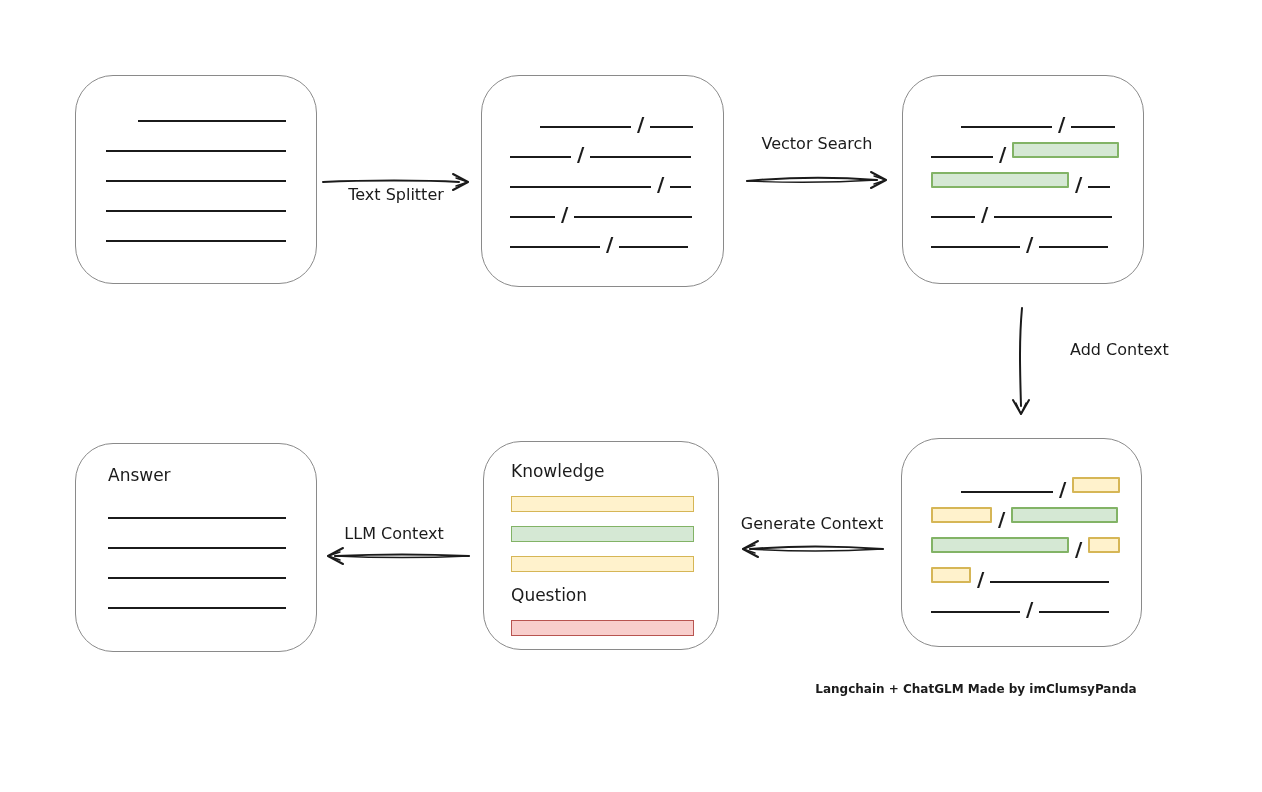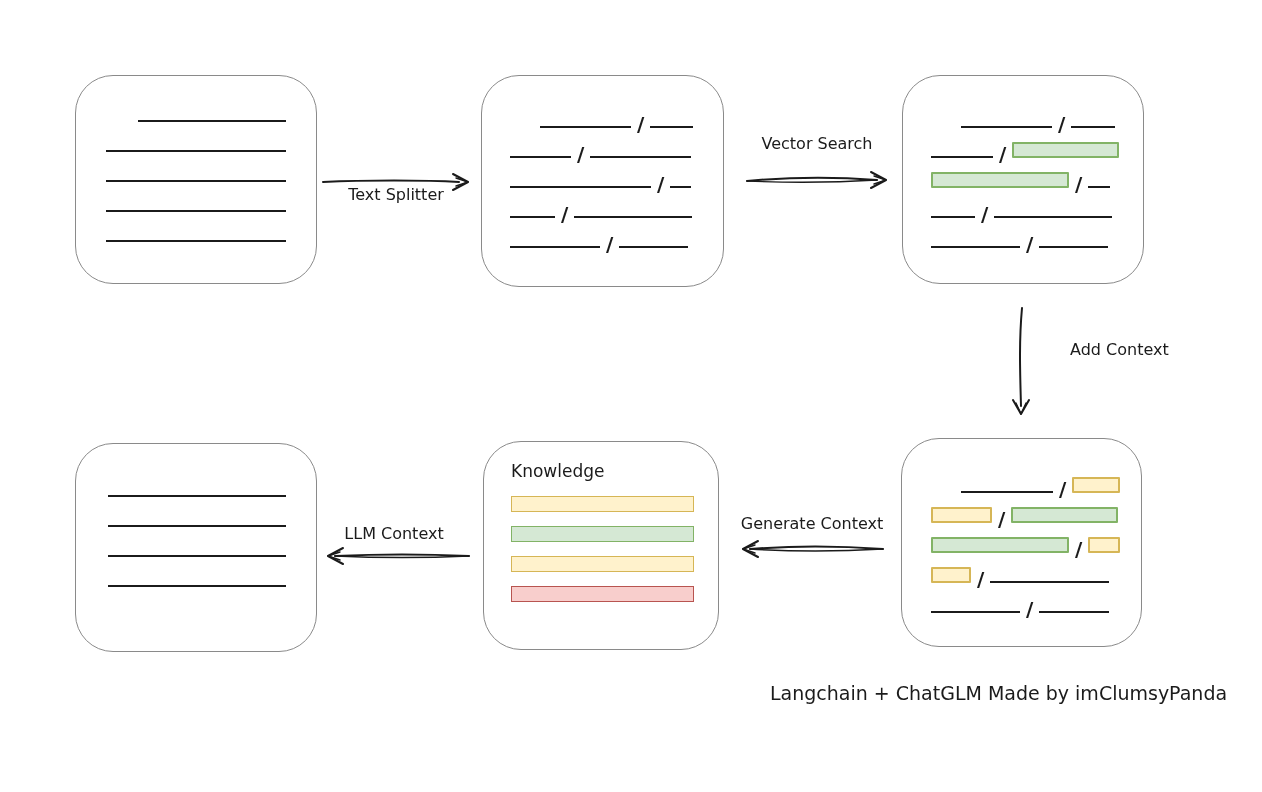--- a/index.html
+++ b/index.html
@@ -46,22 +46,22 @@
   .ans-line:first-of-type{margin-top:3px;}
   .arrow-label{
     position:absolute;font-size:16px;text-align:center;color:var(--ink);
     white-space:nowrap;
   }
   .arrow-label.left-align{text-align:left;}
   svg.arrow{position:absolute;overflow:visible;}
   svg.arrow path{stroke:var(--ink);fill:none;stroke-width:2;stroke-linecap:round;stroke-linejoin:round;}
   svg.arrow path.thin{stroke-width:1.4;}
   .caption{
-    position:absolute;left:770px;top:682px;width:412px;text-align:left;
-    font-size:19px;color:var(--ink);white-space:nowrap;
+    position:absolute;left:770px;top:682px;width:412px;text-align:center;
+    font-size:12px;color:var(--ink);white-space:nowrap;font-weight:bold;
   }
 </style>
 </head>
 <body>
 
 <div class="canvas">
 
   <div class="box" style="left:75px;top:75px;width:242px;height:209px;">
     <div class="rows rows-a">
         <div class="row">
@@ -171,26 +171,28 @@
         </div>
       </div>
   </div>
 
   <div class="box" style="left:483px;top:441px;width:236px;height:209px;">
     <div class="prompt-inner">
         <div class="box-title stack-title">Knowledge</div>
         <div class="bar yellow"></div>
         <div class="bar green"></div>
         <div class="bar yellow"></div>
+        <div class="box-title stack-title second">Question</div>
         <div class="bar red"></div>
       </div>
   </div>
 
   <div class="box" style="left:75px;top:443px;width:242px;height:209px;">
     <div class="answer-inner">
+      <div class="box-title">Answer</div>
       <div>
           <div class="ans-line" style="width: 178px;"></div>
           <div class="ans-line" style="width: 178px;"></div>
           <div class="ans-line" style="width: 178px;"></div>
           <div class="ans-line" style="width: 178px;"></div>
         </div>
     </div>
   </div>
 
   <div class="arrow-label" style="left:316px;top:153px;width:160px;margin-top:32px;">Text Splitter</div>

